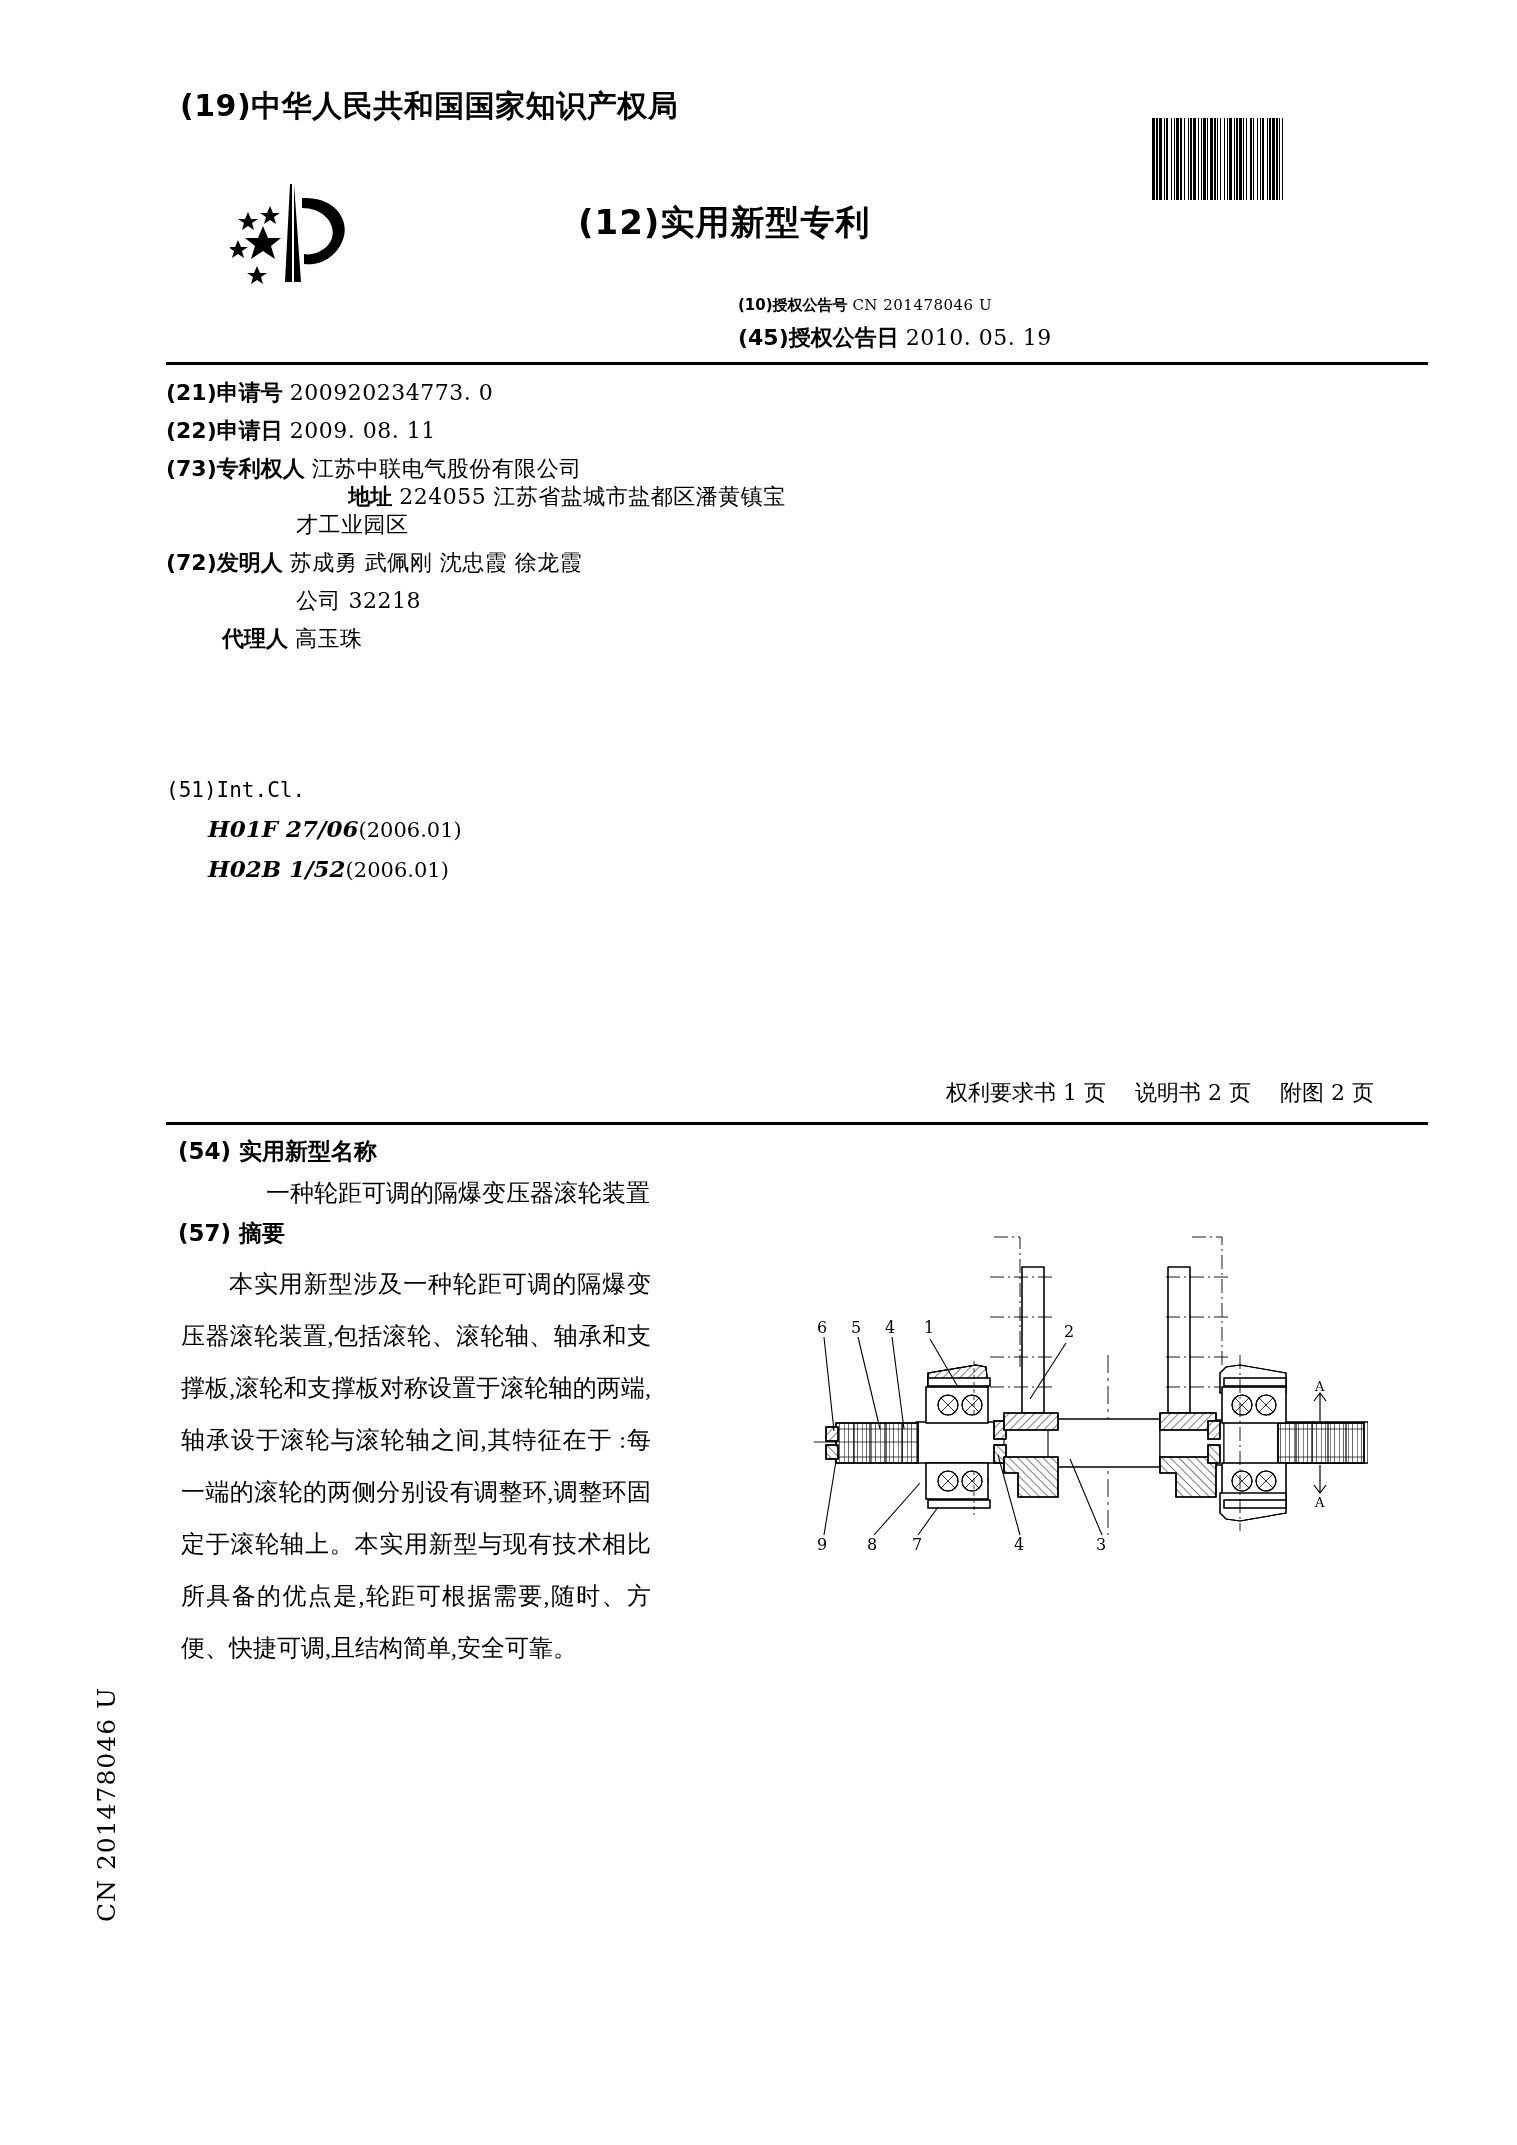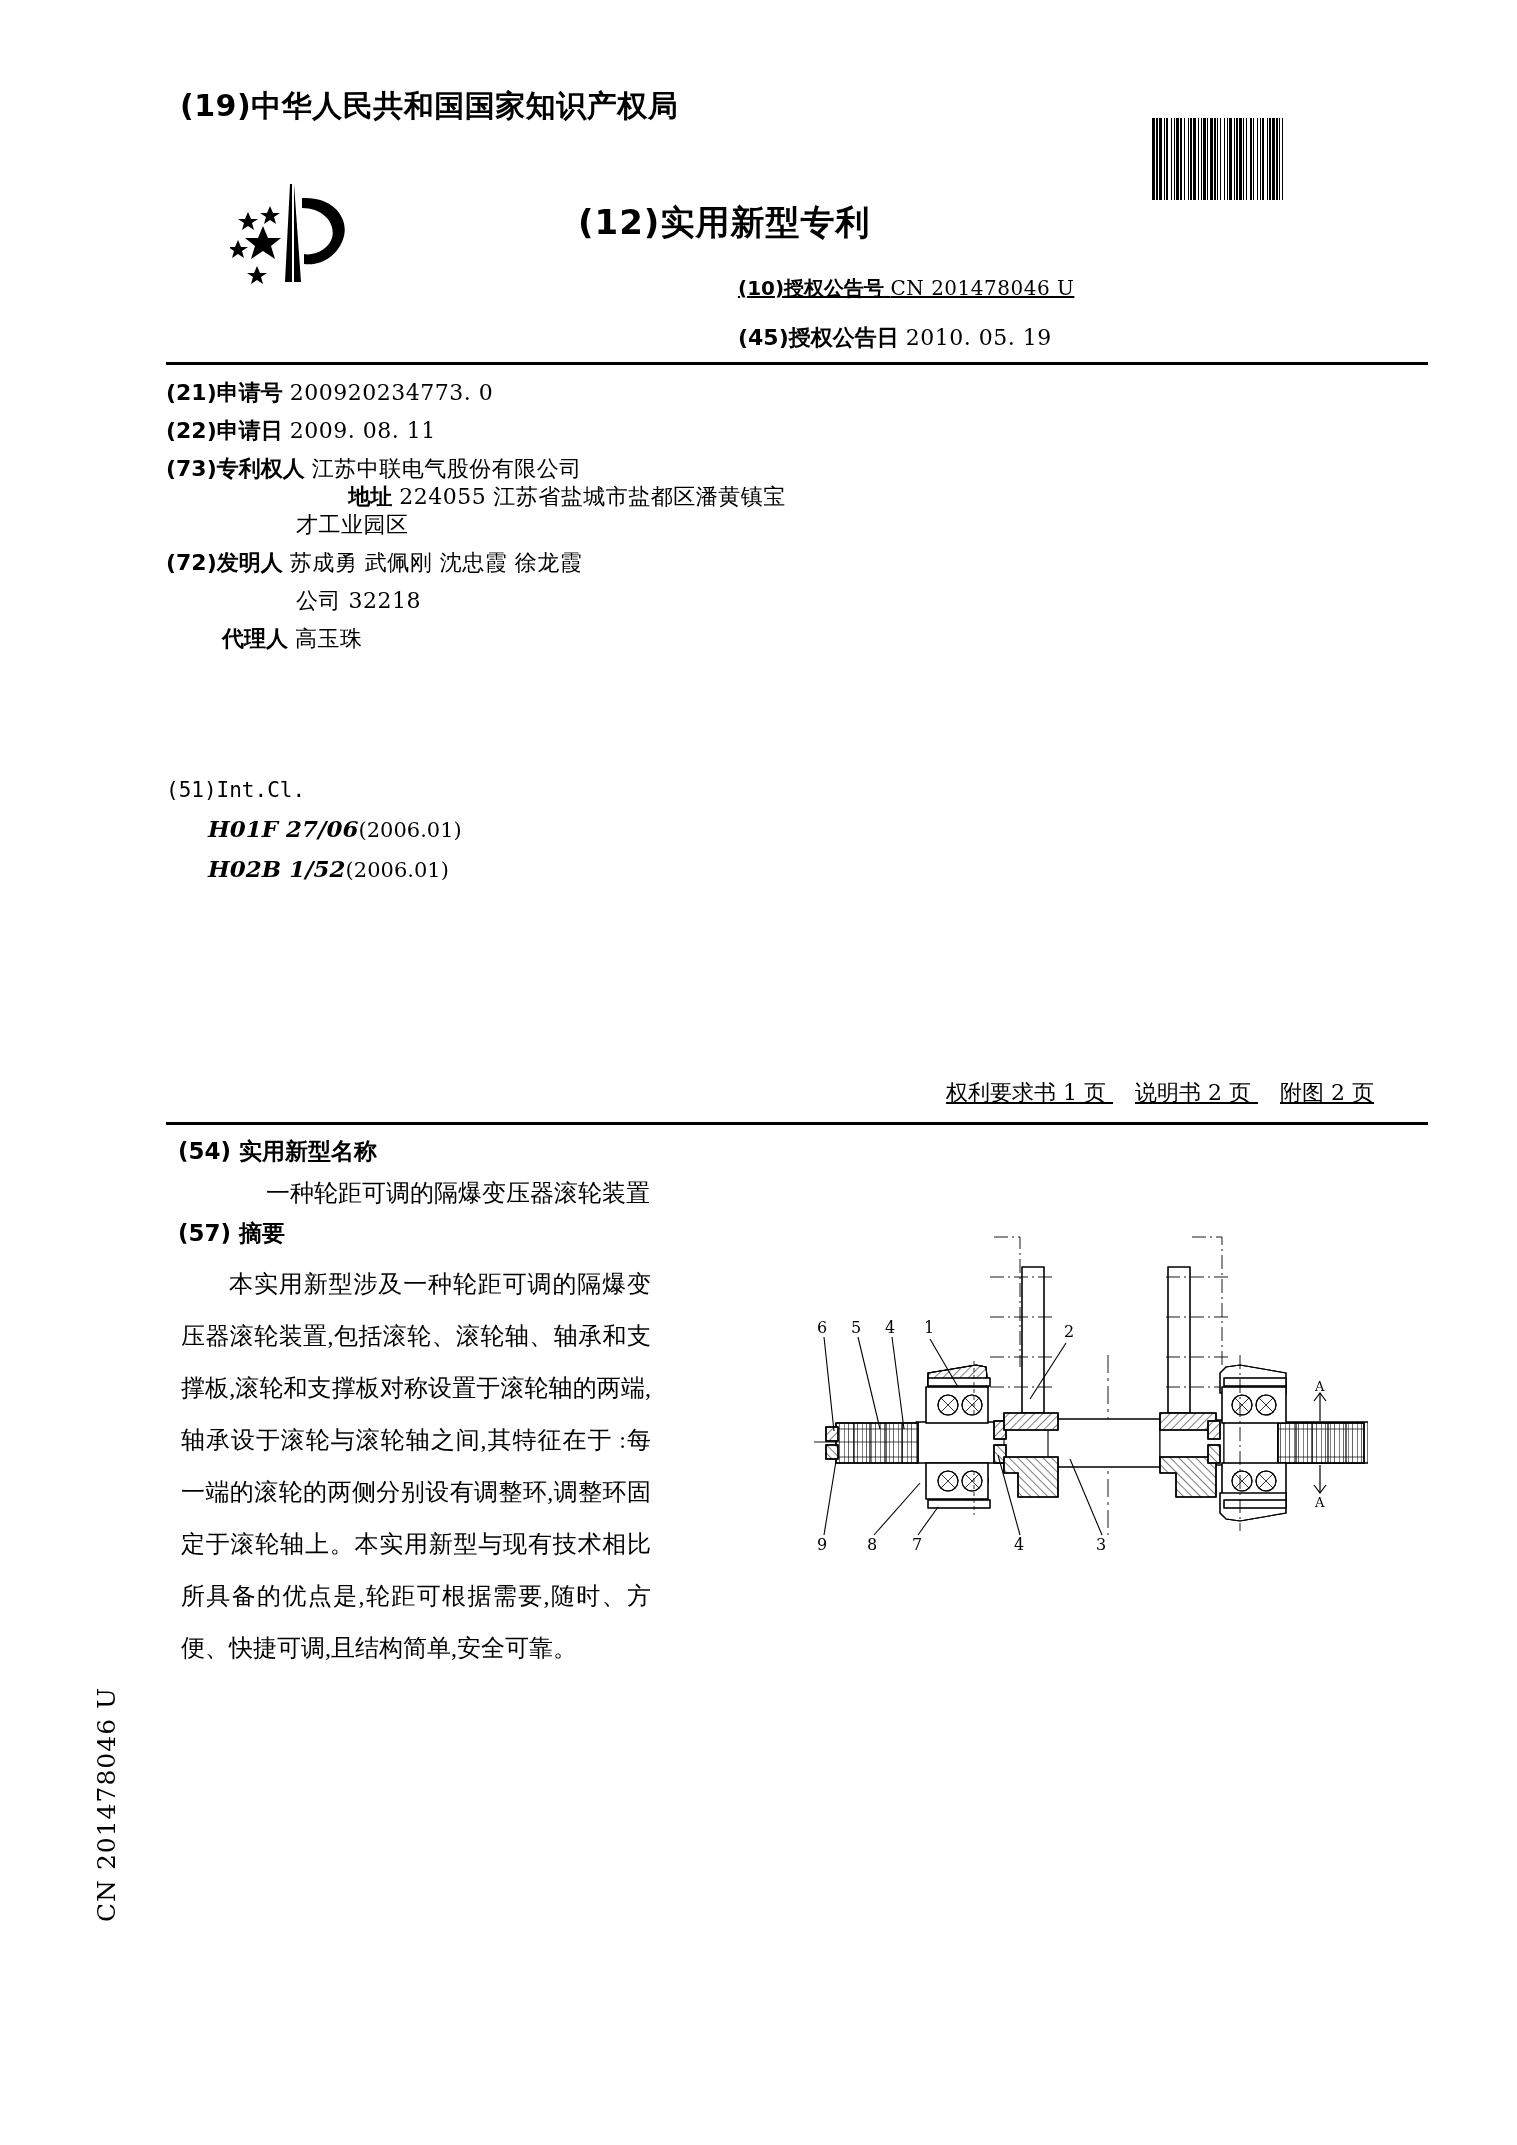--- a/index.html
+++ b/index.html
@@ -32,22 +32,22 @@
     white-space:nowrap;
   }
   #barcode{
     position:absolute; left:1114px; top:118px;
     width:224px; height:82px;
     display:flex; align-items:stretch;
   }
   #barcode i{ display:block; height:100%; }
 
   #pub-no{
-    position:absolute; left:700px; top:275px;
-    font-size:20px; white-space:nowrap;text-decoration:underline;
+    position:absolute; left:700px; top:296px;
+    font-size:15px; white-space:nowrap;
   }
   #pub-date{
     position:absolute; left:700px; top:323px;
     font-size:22px; white-space:nowrap;
   }
   .fld-lbl{ font-weight:bold; }
   .fld-val{ font-family:"DejaVu Serif", serif; letter-spacing:0.5px; }
 
   #rule-top{
     position:absolute; left:128px; top:362px; width:1262px;
@@ -73,21 +73,20 @@
   .ipc{ padding-left:42px; margin-top:16px; white-space:nowrap; }
   .ipc .sym{ font-family:"DejaVu Serif", serif; font-style:italic; font-weight:bold; font-size:23px; }
   .ipc .ver{ font-family:"DejaVu Serif", serif; font-style:normal; font-weight:normal; font-size:21px; }
 
   
   #page-counts{
     position:absolute; left:0; top:1078px; width:1336px;
     text-align:right; font-size:22px;
     font-family:"DejaVu Serif", serif;
     white-space:nowrap;
-    text-decoration:underline;
   }
   #page-counts span{ margin-left:22px; }
 
   #rule-mid{
     position:absolute; left:128px; top:1122px; width:1262px;
     border-top:3px solid #000;
   }
 
   
   #sec54-label{

